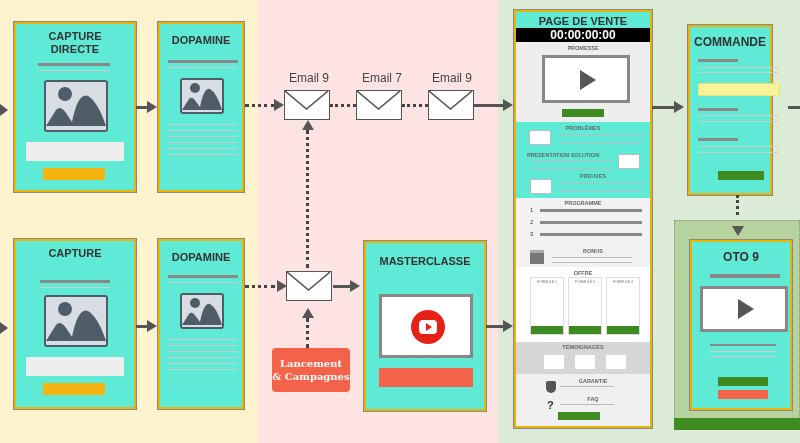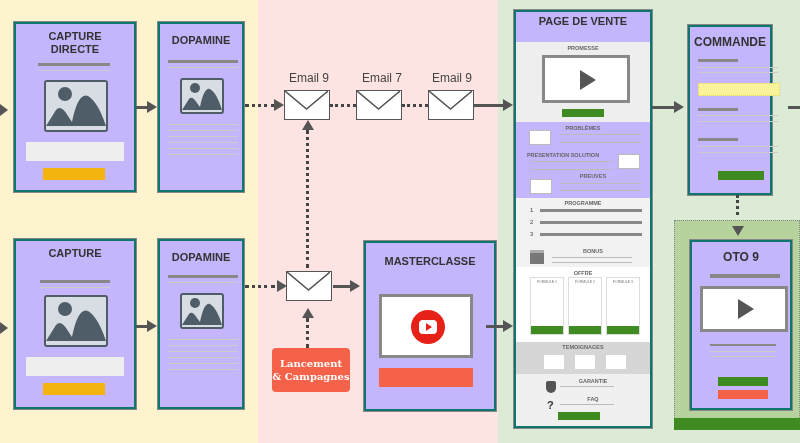--- a/index.html
+++ b/index.html
@@ -1,21 +1,21 @@
 <!DOCTYPE html>
 <html><head>
 <meta charset="utf-8">
 <style>
 *{box-sizing:border-box;margin:0;padding:0}
 body{width:800px;height:443px;overflow:hidden;position:relative;font-family:"Liberation Sans",sans-serif;background:#fff}
 .zone{position:absolute;top:0;height:443px}
 .z1{left:0;width:258px;background:#fdf3cf}
 .z2{left:258px;width:240px;background:#fde3e1}
 .z3{left:498px;width:302px;background:#dcebd5}
-.page{position:absolute;background:#c4b5fd;border:2px solid #0f766e;box-shadow:0 0 0 1px #888}
+.page{position:absolute;background:#5eead4;border:2px solid #eab308;box-shadow:0 0 0 1px #888}
 .ptitle{position:absolute;left:0;right:0;text-align:center;font-weight:bold;color:#333;font-size:11px;line-height:13px}
 .bar{position:absolute;background:#888}
 .line{position:absolute;height:1px;background:#ccc}
 .imgph{position:absolute;background:#d7dde2;border:2px solid #4e5d68;border-radius:3px;overflow:hidden}
 .arrowh{position:absolute;height:3px;background:#555}
 .tri-r{position:absolute;width:0;height:0;border-top:6px solid transparent;border-bottom:6px solid transparent;border-left:10px solid #555}
 .tri-u{position:absolute;width:0;height:0;border-left:6px solid transparent;border-right:6px solid transparent;border-bottom:10px solid #555}
 .tri-d{position:absolute;width:0;height:0;border-left:6px solid transparent;border-right:6px solid transparent;border-top:10px solid #555}
 .dotted-h{position:absolute;height:0;border-top:3px dotted #444}
 .dotted-v{position:absolute;width:0;border-left:3px dotted #444}
@@ -144,35 +144,36 @@
 <div class="arrowh" style="left:333px;top:285px;width:18px"></div>
 <div class="tri-r" style="left:350px;top:280px"></div>
 <div class="dotted-v" style="left:306px;top:318px;height:30px"></div>
 <div class="tri-u" style="left:302px;top:308px"></div>
 
 <div style="position:absolute;left:272px;top:348px;width:78px;height:44px;background:#f4624a;border-radius:4px;color:#fff;font-family:'DejaVu Serif',serif;font-weight:bold;font-size:10px;text-align:center;padding-top:9px;line-height:13px">
   <div>Lancement</div>
   <div>&amp; Campagnes</div>
 </div>
 
-<div class="page" style="left:364px;top:241px;width:132px;height:170px">
+<div class="page" style="left:364px;top:241px;width:122px;height:170px">
   <div class="ptitle" style="top:12px">MASTERCLASSE</div>
   <div style="position:absolute;left:13px;top:51px;width:94px;height:64px;border:3px solid #888;background:#fff">
     <div style="position:absolute;left:29px;top:13px;width:34px;height:34px;border-radius:50%;background:#e62117">
       <div style="position:absolute;left:8px;top:10px;width:18px;height:14px;background:#fff;border-radius:4px"></div>
       <div style="position:absolute;left:15px;top:13px;width:0;height:0;border-top:4px solid transparent;border-bottom:4px solid transparent;border-left:6px solid #e62117"></div>
     </div>
   </div>
   <div style="position:absolute;left:13px;top:125px;width:94px;height:19px;background:#f4624a"></div>
 </div>
 <div class="arrowh" style="left:486px;top:325px;width:18px"></div>
 <div class="tri-r" style="left:503px;top:320px"></div>
 
 <div class="page" style="left:514px;top:10px;width:138px;height:418px;overflow:hidden">
   <div class="ptitle" style="top:3px;font-size:11px">PAGE DE VENTE</div>
+  <div style="position:absolute;left:0;right:0;top:16px;height:14px;background:#000;color:#fff;font-weight:bold;font-size:12px;text-align:center;line-height:14px">00:00:00:00</div>
 
   <div class="sec" style="top:30px;height:80px;background:#eee"></div>
   <div class="stitle" style="top:33px">PROMESSE</div>
   <div style="position:absolute;left:26px;top:43px;width:88px;height:48px;border:3px solid #888;background:#fff">
     <div style="position:absolute;left:35px;top:12px;width:0;height:0;border-top:10px solid transparent;border-bottom:10px solid transparent;border-left:16px solid #555"></div>
   </div>
   <div class="green" style="position:absolute;left:46px;top:97px;width:42px;height:8px"></div>
 
   <div class="stitle" style="top:113px">PROBLÈMES</div>
   <div class="box" style="left:13px;top:118px;width:22px;height:15px"></div>

